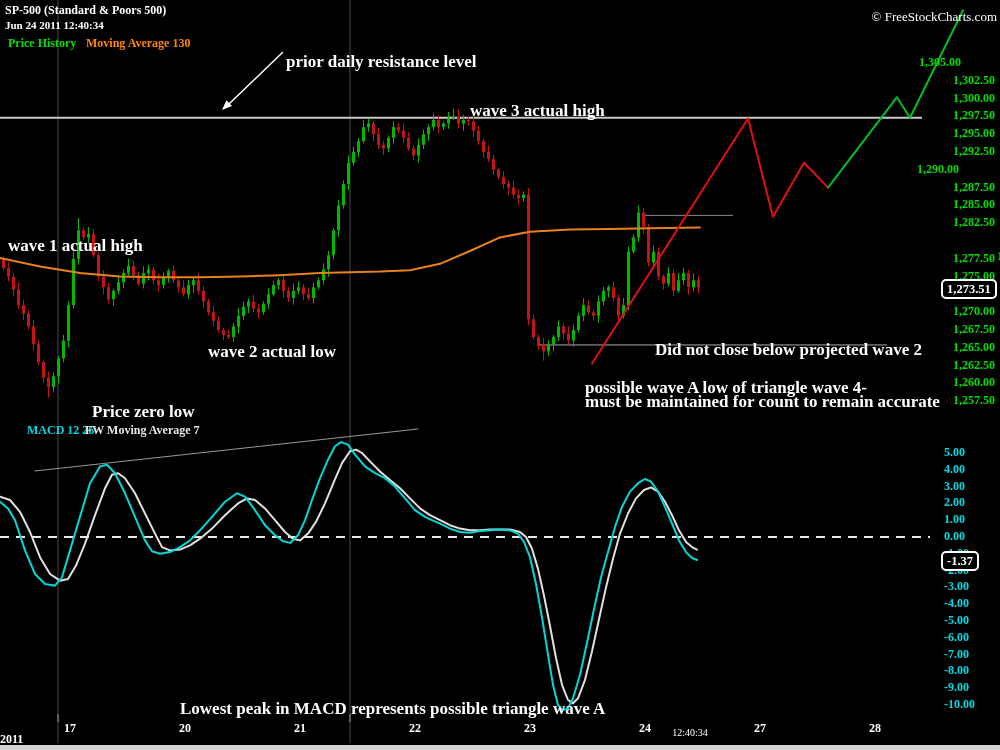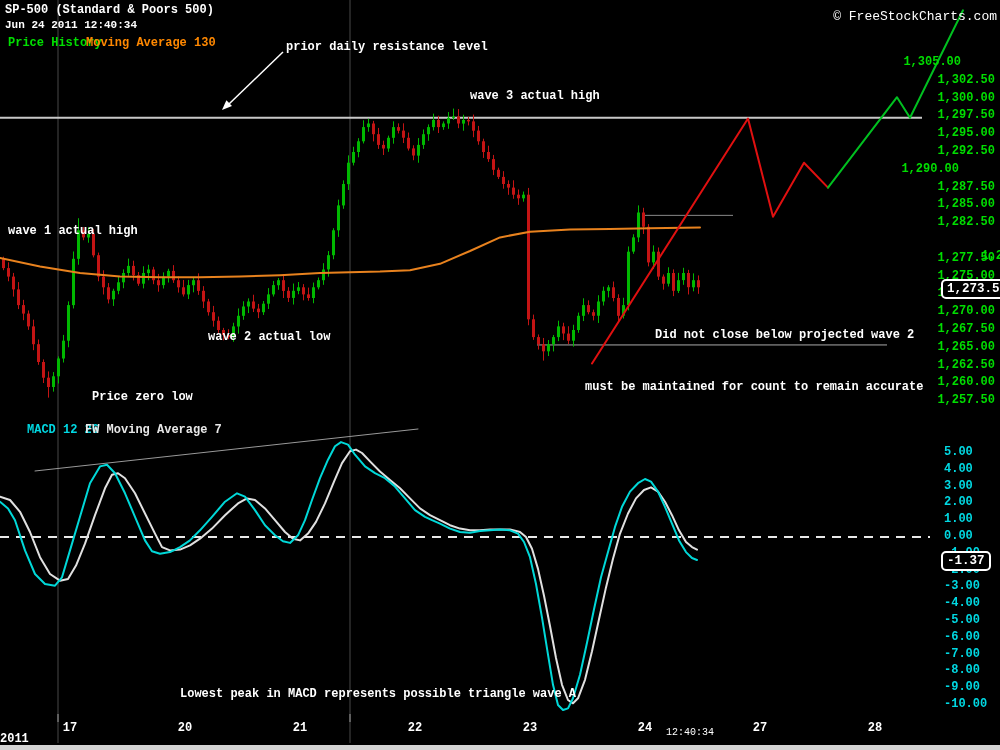--- a/index.html
+++ b/index.html
@@ -1,26 +1,26 @@
 <!DOCTYPE html>
 <html><head>
 <meta charset="utf-8">
 <style>
   html,body{margin:0;padding:0;background:#000;}
   #app{position:relative;width:1000px;height:750px;background:#000;overflow:hidden;
-       font-family:Liberation Mono, monospace;}
+       font-family:Liberation Serif, serif;}
   .abs{position:absolute;white-space:nowrap;}
   .ttl{color:#fff;font-size:12px;font-weight:bold;}
   .ts{color:#fff;font-size:11px;font-weight:bold;}
   .lg-price{color:#00e000;font-size:12px;font-weight:bold;}
   .lg-ma{color:#ff8800;font-size:12px;font-weight:bold;}
   .lg-macd{color:#00d8e2;font-size:12px;font-weight:bold;}
   .lg-sig{color:#e8e8e8;font-size:12px;font-weight:bold;}
   .copy{color:#fff;font-size:13px;}
-  .ann{color:#fff;font-size:12px;font-weight:bold;}
+  .ann{color:#fff;font-size:17px;font-weight:bold;margin-top:12px;}
   .ptick{position:absolute;color:#00dd00;font-size:12px;font-weight:bold;width:70px;text-align:right;}
   .mtick{position:absolute;color:#00d8e2;font-size:12px;font-weight:bold;width:70px;text-align:left;}
   .dtick{position:absolute;color:#fff;font-size:12px;font-weight:bold;transform:translateX(-50%);}
   .timetick{position:absolute;color:#fff;font-size:10px;transform:translateX(-50%);}
   .year{color:#fff;font-size:12px;font-weight:bold;}
   .badge{position:absolute;background:#000;color:#fff;border:2px solid #fff;border-radius:5px;
          font-size:12.5px;font-weight:bold;padding:0px 4px;line-height:16px;}
   .botbar{position:absolute;left:0;top:745px;width:1000px;height:5px;background:#d4d4d4;}
   svg{position:absolute;left:0;top:0;}
 </style>
@@ -350,20 +350,21 @@
 
   <div class="abs lg-macd" style="left:8px;top:423px;margin-left:19px;">MACD 12 26</div>
   <div class="abs lg-sig" style="left:85px;top:423px;">FW Moving Average 7</div>
 
   <div class="abs ann" style="left:286px;top:40px;">prior daily resistance level</div>
   <div class="abs ann" style="left:470px;top:89px;">wave 3 actual high</div>
   <div class="abs ann" style="left:8px;top:224px;">wave 1 actual high</div>
   <div class="abs ann" style="left:208px;top:330px;">wave 2 actual low</div>
   <div class="abs ann" style="left:92px;top:390px;">Price zero low</div>
   <div class="abs ann" style="left:655px;top:328px;">Did not close below projected wave 2</div>
+  <div class="abs ann" style="left:585px;top:366px;">possible wave A low of triangle wave 4-</div>
   <div class="abs ann" style="left:585px;top:380px;">must be maintained for count to remain accurate</div>
   <div class="abs ann" style="left:180px;top:687px;">Lowest peak in MACD represents possible triangle wave A</div>
 
   <div id="price-ticks">
       <div class="ptick" style="left: 891px; top: 55px;">1,305.00</div>
       <div class="ptick" style="left: 925px; top: 72.8px;">1,302.50</div>
       <div class="ptick" style="left: 925px; top: 90.6px;">1,300.00</div>
       <div class="ptick" style="left: 925px; top: 108.4px;">1,297.50</div>
       <div class="ptick" style="left: 925px; top: 126.2px;">1,295.00</div>
       <div class="ptick" style="left: 925px; top: 144px;">1,292.50</div>

